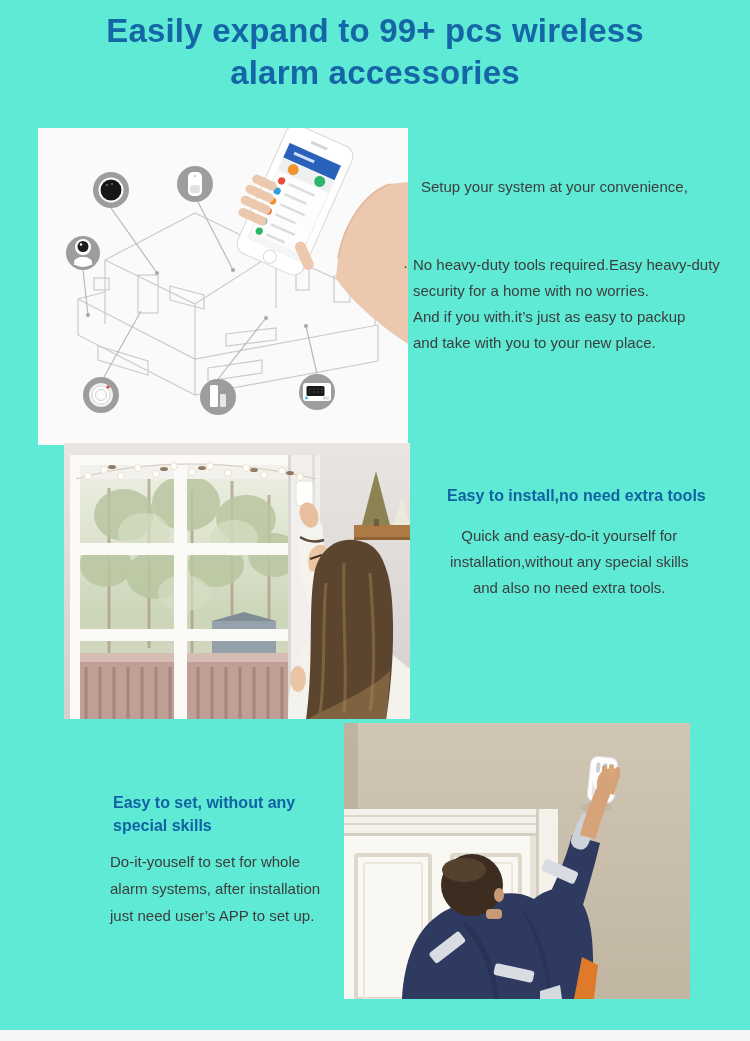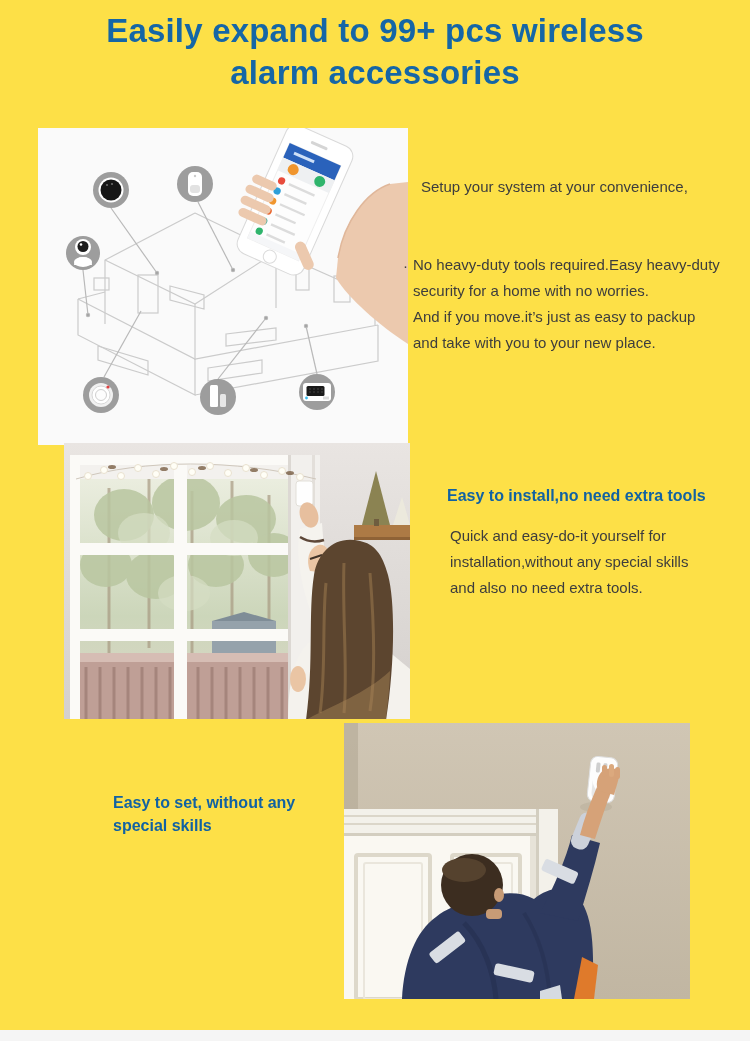--- a/index.html
+++ b/index.html
@@ -1,32 +1,32 @@
 <!DOCTYPE html>
 <html><head>
 <meta charset="utf-8">
 <style>
   html,body{margin:0;padding:0;background:#ffffff;}
-  .page{position:relative;width:750px;height:1041px;background:#fde047;overflow:hidden;
+  .page{position:relative;width:750px;height:1041px;background:#5eead4;overflow:hidden;
         font-family:"Liberation Sans",sans-serif;}
   .page-title{position:absolute;left:0;top:10px;width:750px;text-align:center;
         color:#1566a6;font-size:33px;font-weight:bold;line-height:42px;letter-spacing:.2px;}
   .illus-box{position:absolute;left:38px;top:128px;width:370px;height:317px;}
   .photo{position:absolute;display:block;}
   .photo2{left:64px;top:443px;width:346px;height:276px;}
   .photo3{left:344px;top:723px;width:346px;height:276px;}
   .txt{position:absolute;color:#3d3d3d;font-size:15px;}
   .line{line-height:26px;white-space:nowrap;}
   .line27{line-height:27px;white-space:nowrap;}
   .intro1{left:421px;top:174px;}
   .bullets1{left:413px;top:252px;}
   .bullet-marker{position:absolute;left:-10px;top:1px;font-size:15px;line-height:26px;color:#3d3d3d;}
   .sec-heading{position:absolute;font-weight:bold;color:#1162a3;white-space:nowrap;}
   .h-install{left:447px;top:487px;font-size:16px;}
-  .body-install{left:450px;top:523px;}
+  .body-install{left:450px;top:523px;text-align:center;}
   .h-set{left:113px;top:791px;font-size:16px;line-height:23px;white-space:normal;width:230px;}
   .body-set{left:110px;top:848px;}
   .footer-bar{position:absolute;left:0;top:1030px;width:750px;height:11px;background:#f5f5f5;}
   svg{display:block;}
 </style>
 </head>
 <body>
 
 <div class="page">
 
@@ -164,21 +164,21 @@
   </div>
 
   <div class="txt intro1">
     <div class="line">Setup your system at your convenience,</div>
   </div>
 
   <div class="txt bullets1">
     <span class="bullet-marker">·</span>
     <div class="line">No heavy-duty tools required.Easy heavy-duty</div>
     <div class="line">security for a home with no worries.</div>
-    <div class="line">And if you move.it’s just as easy to packup</div>
+    <div class="line">And if you with.it’s just as easy to packup</div>
     <div class="line">and take with you to your new place.</div>
   </div>
 
   <div class="photo photo2">
     <svg viewBox="0 0 346 276" width="346" height="276">
       <defs>
         <linearGradient id="wg" x1="0" y1="0" x2="0" y2="1">
           <stop offset="0" stop-color="#e9e5e2"></stop>
             <stop offset="1" stop-color="#d4d0cd"></stop>
         </linearGradient>
@@ -293,20 +293,25 @@
   <div class="txt body-install">
     <div class="line">Quick and easy-do-it yourself for</div>
     <div class="line">installation,without any special skills</div>
     <div class="line">and also no need extra tools.</div>
   </div>
 
   <div class="sec-heading h-set">
     <div>Easy to set, without any</div>
     <div>special skills</div>
   </div>
+  <div class="txt body-set">
+    <div class="line27">Do-it-youself to set for whole</div>
+    <div class="line27">alarm systems, after installation</div>
+    <div class="line27">just need user’s APP to set up.</div>
+  </div>
 
   <div class="photo photo3">
     <svg viewBox="0 0 346 276" width="346" height="276">
       <defs>
         <linearGradient id="mg" x1="0" y1="0" x2="0" y2="1">
           <stop offset="0" stop-color="#d0c6b4"></stop>
             <stop offset="1" stop-color="#c1b6a2"></stop>
         </linearGradient>
       </defs>
       <rect width="346" height="276" fill="url(#mg)"></rect>

